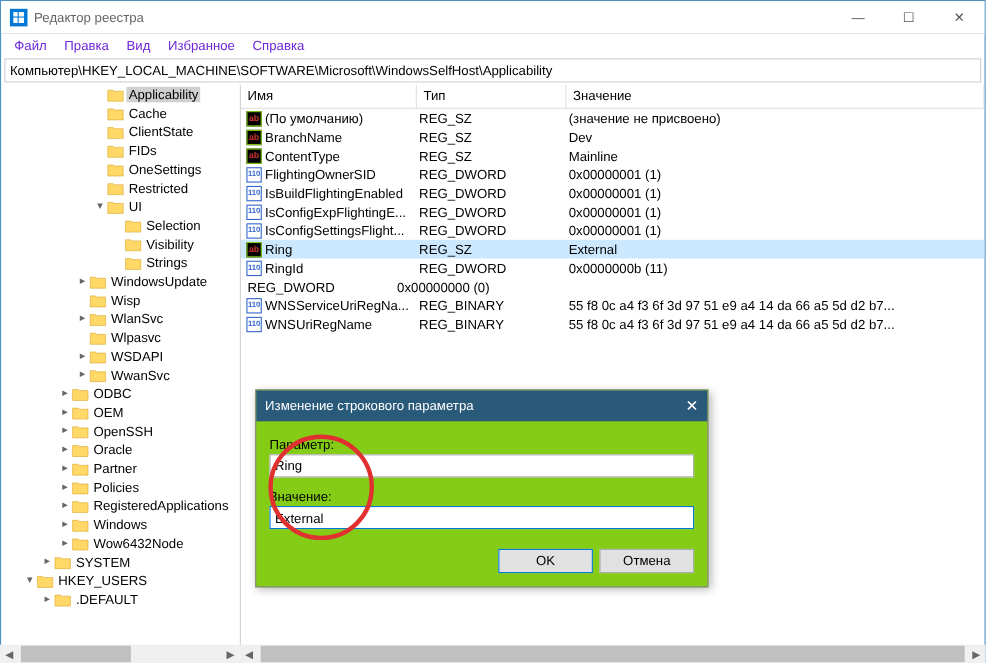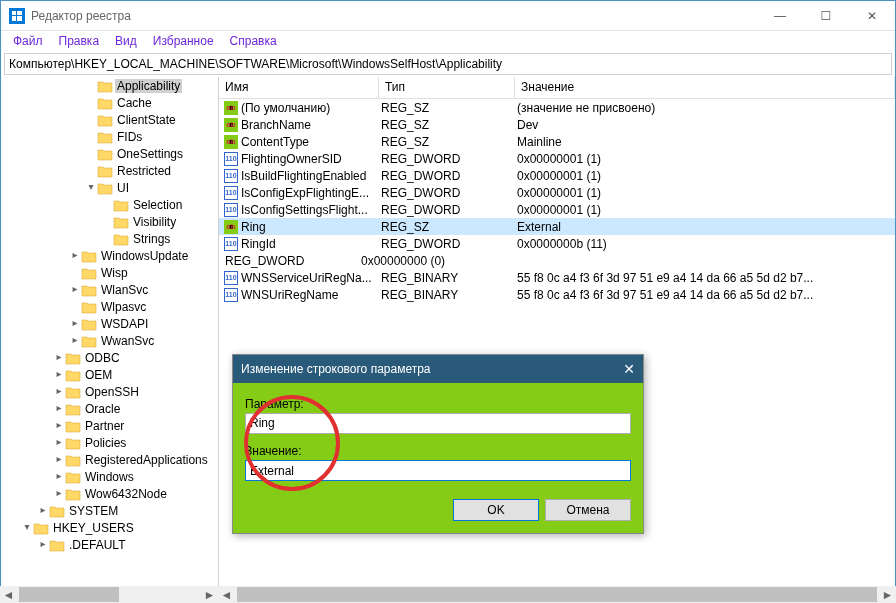--- a/index.html
+++ b/index.html
@@ -33,21 +33,21 @@
 .col-type { width: 136px; }
 .col-value { flex: 1; }
 
 .list-row { display: flex; height: 17px; align-items: center; }
 .list-row .cell { padding: 0 6px; white-space: nowrap; overflow: hidden; text-overflow: ellipsis; }
 .list-row .icon { width: 16px; height: 16px; margin-left: 4px; display: inline-flex; align-items: center; justify-content: center; flex-shrink: 0; }
 .list-row .name-cell { width: 156px; display: flex; align-items: center; }
 .list-row .name-text { padding-left: 2px; overflow: hidden; text-overflow: ellipsis; white-space: nowrap; }
 .list-row.selected { background: #cce8ff; }
 
-.icon-sz { border: 5px solid #84cc16; background: #000000; width: 14px; height: 14px; font-size: 8px; color: #cc3333; font-weight: bold; display: flex; align-items: center; justify-content: center; }
+.icon-sz { border: 1px solid #84cc16; background: #000000; width: 14px; height: 14px; font-size: 8px; color: #cc3333; font-weight: bold; display: flex; align-items: center; justify-content: center; }
 .icon-bin { border: 1px solid #3366cc; background: #fff; width: 14px; height: 14px; font-size: 7px; color: #3366cc; font-weight: bold; display: flex; align-items: center; justify-content: center; }
 
 .dialog { position: absolute; left: 232px; top: 354px; width: 412px; background: #84cc16; border: 1px solid #888; box-shadow: 2px 2px 8px rgba(0,0,0,.3); z-index: 10; }
 .dialog-title { background: #2a5a7a; color: #fff; height: 28px; display: flex; align-items: center; padding: 0 8px; }
 .dialog-title .close { margin-left: auto; font-size: 14px; }
 .dialog-body { padding: 10px 12px; }
 .dialog-body label { display: block; margin-top: 4px; color: #000; }
 .dialog-body .field-ro { border: 1px solid #adadad; background: #fff; padding: 2px 4px; margin-top: 2px; width: 100%; height: 21px; }
 .dialog-body .field-edit { border: 1px solid #0078d7; background: #fff; padding: 2px 4px; margin-top: 2px; width: 100%; height: 21px; }
 .dialog-buttons { display: flex; justify-content: flex-end; gap: 6px; padding: 8px 12px 12px; }

